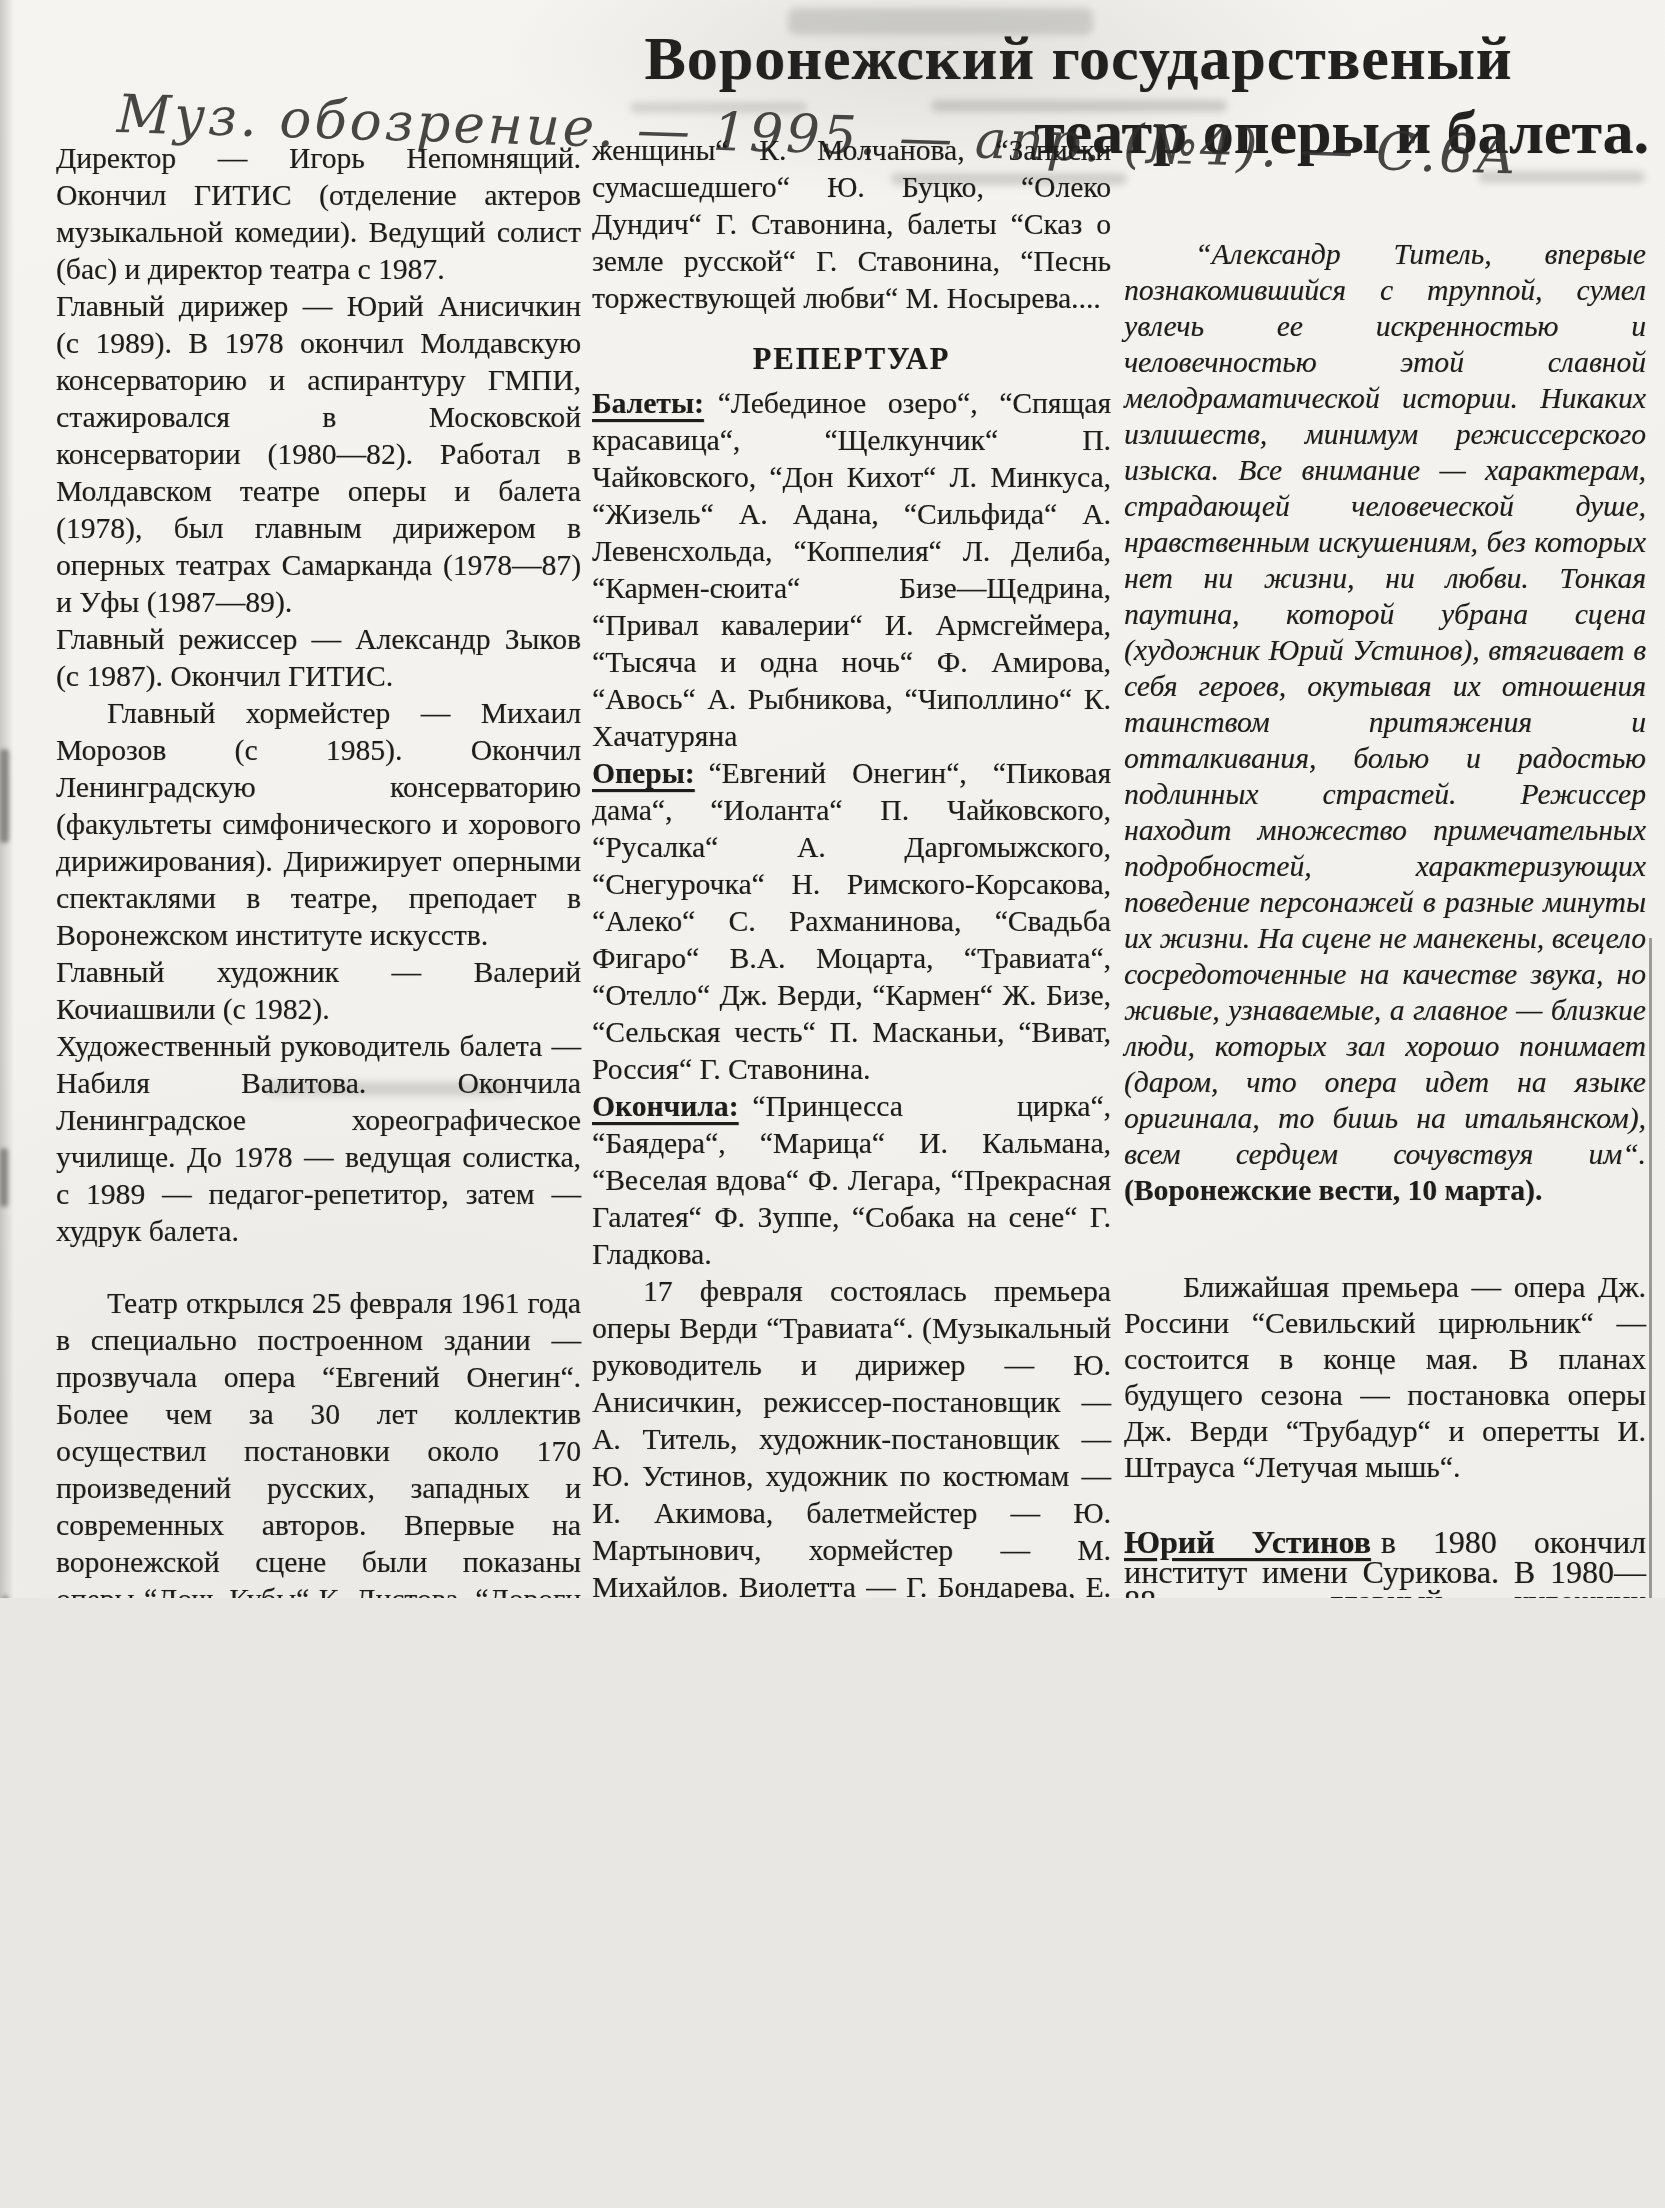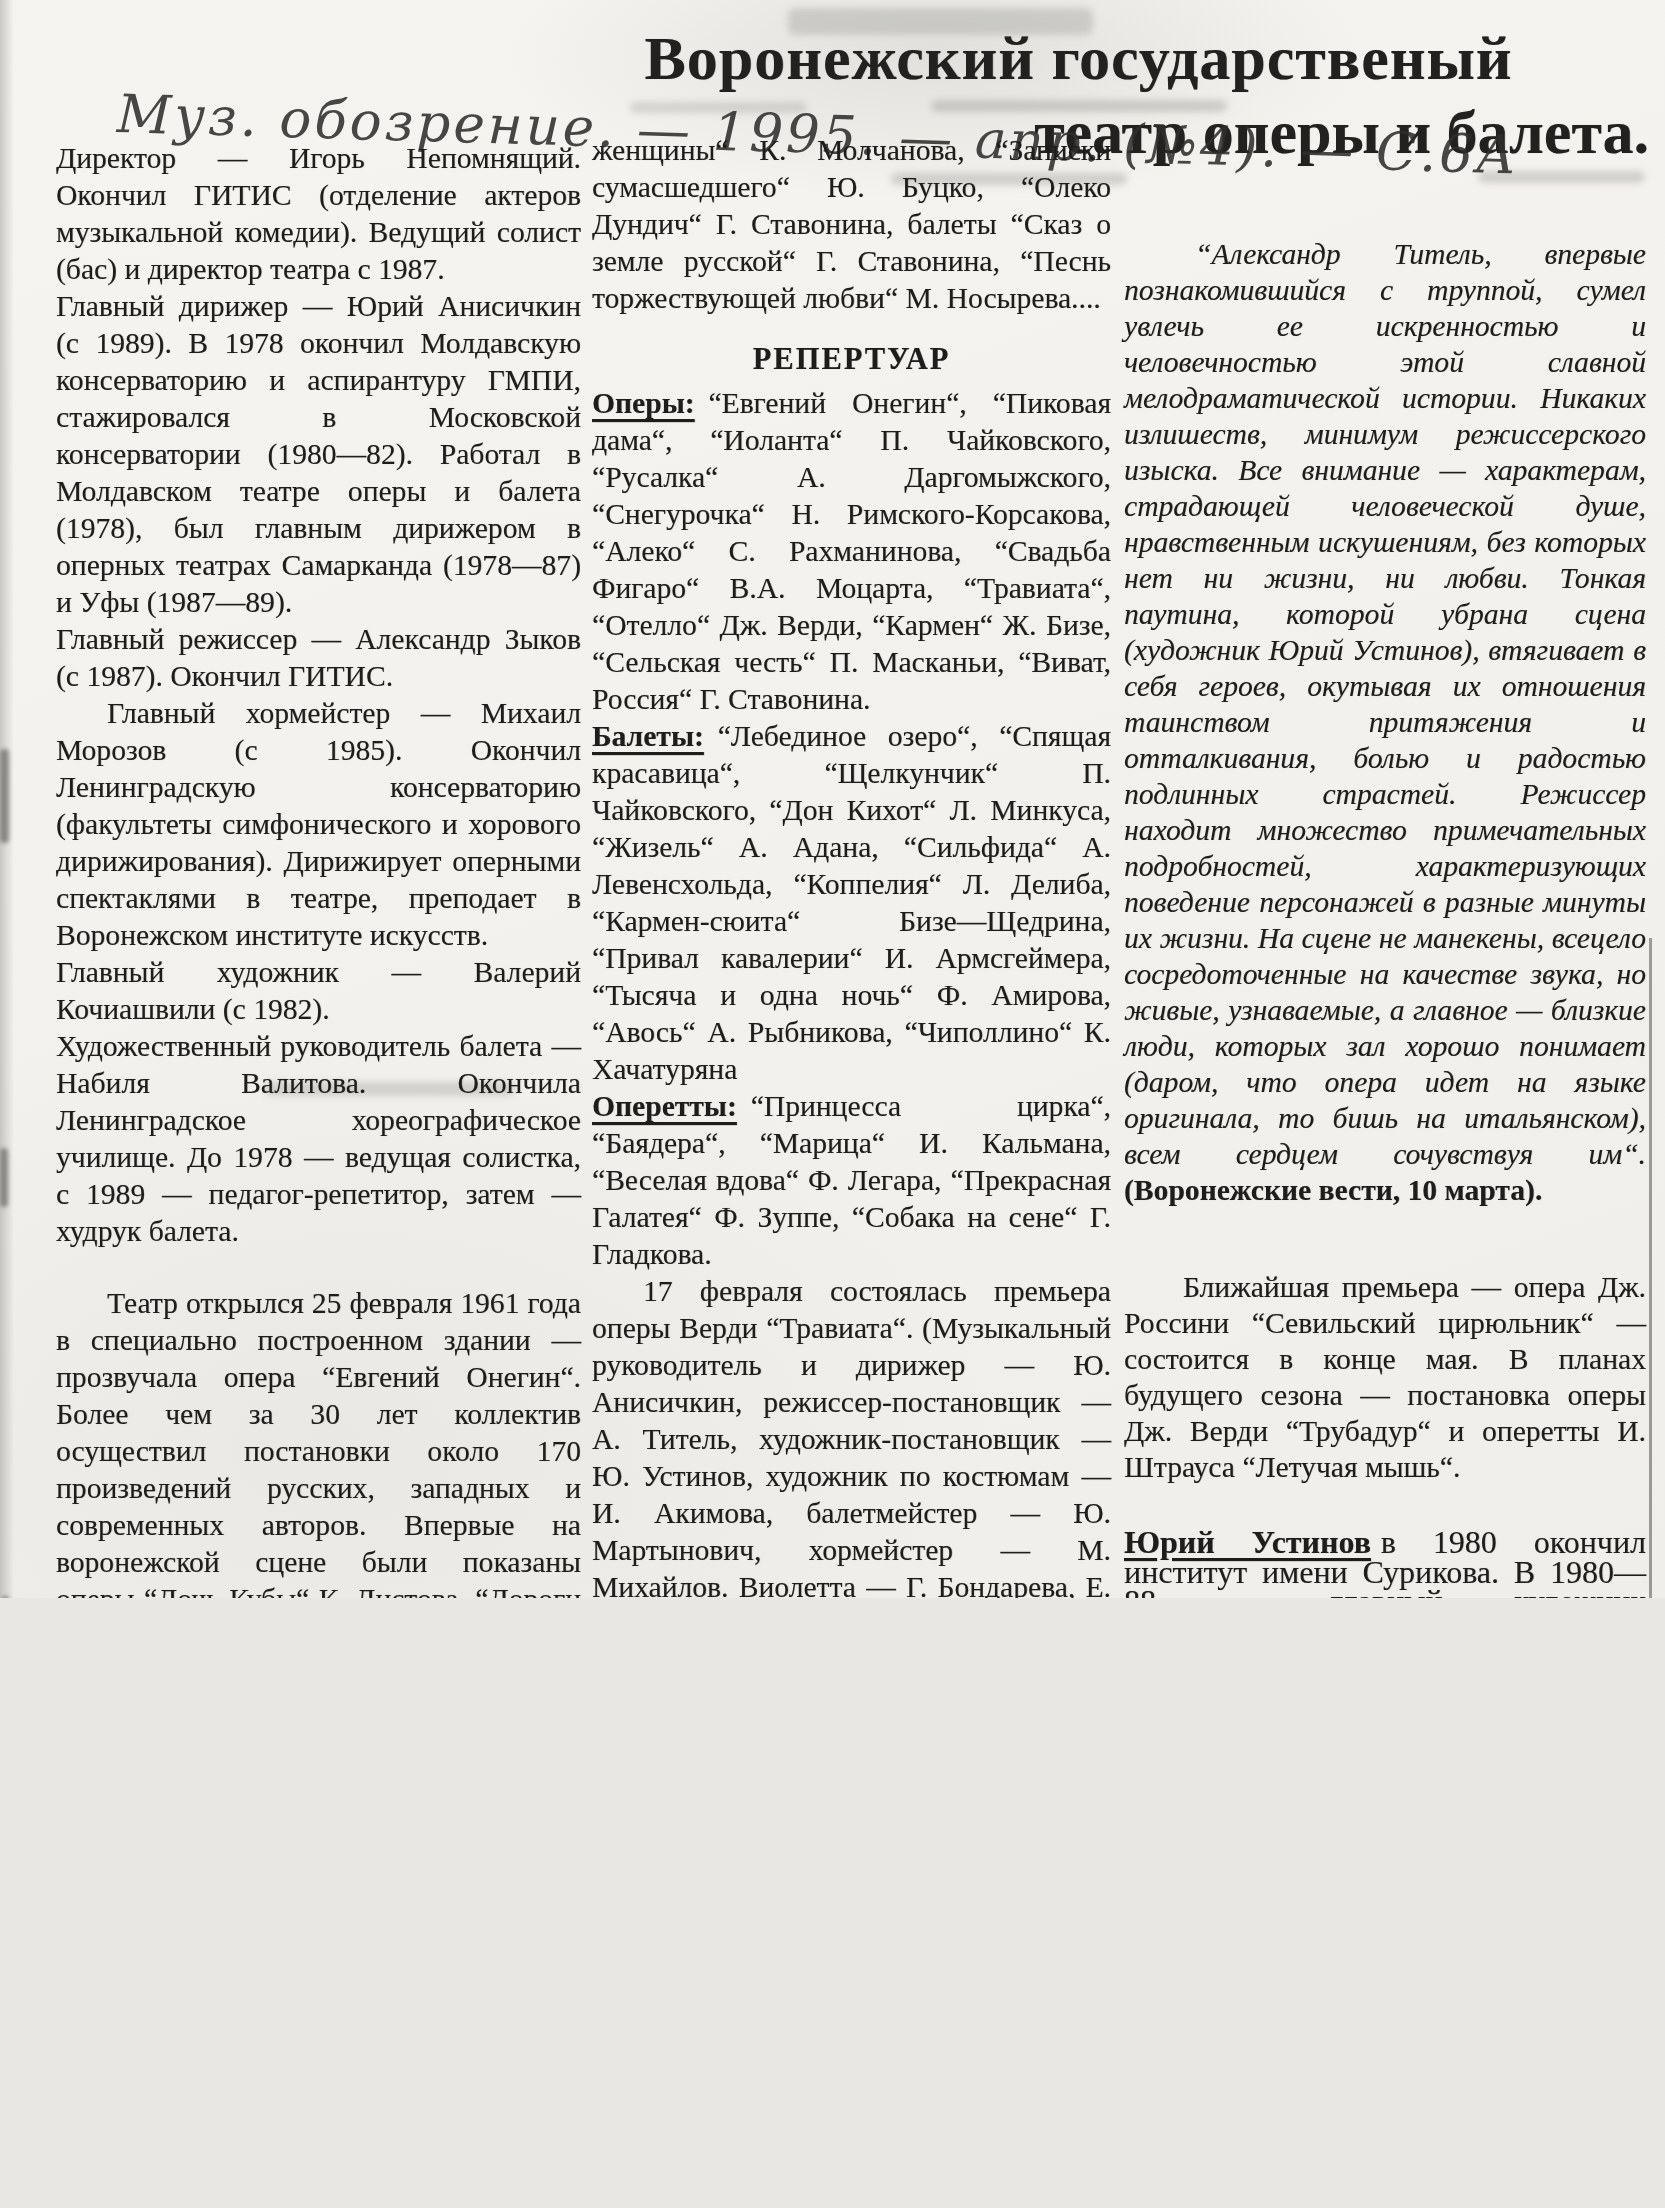--- a/index.html
+++ b/index.html
@@ -83,23 +83,23 @@
     <p>Главный режиссер — Александр Зыков (с 1987). Окончил ГИТИС.</p>
     <p class="indent">Главный хормейстер — Михаил Морозов (с 1985). Окончил Ленинградскую консерваторию (факультеты симфонического и хорового дирижирования). Дирижирует оперными спектаклями в театре, преподает в Воронежском институте искусств.</p>
     <p>Главный художник — Валерий Кочиашвили (с 1982).</p>
     <p>Художественный руководитель балета — Набиля Валитова. Окончила Ленинградское хореографическое училище. До 1978 — ведущая солистка, с 1989 — педагог-репетитор, затем — худрук балета.</p>
     <p class="indent gap-top">Театр открылся 25 февраля 1961 года в специально построенном здании — прозвучала опера “Евгений Онегин“. Более чем за 30 лет коллектив осуществил постановки около 170 произведений русских, западных и современных авторов. Впервые на воронежской сцене были показаны оперы “Дочь Кубы“ К. Листова, “Дороги дальние“ А. Флярковского, “Луд Гидия“ (“Чертова скрипка“) П. Хаджиева, “Брестская крепость“ и “Русские</p>
   </div>
 
   <div class="col" id="col2">
     <p>женщины“ К. Молчанова, “Записки сумасшедшего“ Ю. Буцко, “Олеко Дундич“ Г. Ставонина, балеты “Сказ о земле русской“ Г. Ставонина, “Песнь торжествующей любви“ М. Носырева....</p>
     <p class="rep-heading">РЕПЕРТУАР</p>
+    <p><span class="lead">Балеты:</span><span>“Лебединое озеро“, “Спящая красавица“, “Щелкунчик“ П. Чайковского, “Дон Кихот“ Л. Минкуса, “Жизель“ А. Адана, “Сильфида“ А. Левенсхольда, “Коппелия“ Л. Делиба, “Кармен-сюита“ Бизе—Щедрина, “Привал кавалерии“ И. Армсгеймера, “Тысяча и одна ночь“ Ф. Амирова, “Авось“ А. Рыбникова, “Чиполлино“ К. Хачатуряна</span></p>
     <p><span class="lead">Оперы:</span><span>“Евгений Онегин“, “Пиковая дама“, “Иоланта“ П. Чайковского, “Русалка“ А. Даргомыжского, “Снегурочка“ Н. Римского-Корсакова, “Алеко“ С. Рахманинова, “Свадьба Фигаро“ В.А. Моцарта, “Травиата“, “Отелло“ Дж. Верди, “Кармен“ Ж. Бизе, “Сельская честь“ П. Масканьи, “Виват, Россия“ Г. Ставонина.</span></p>
-    <p><span class="lead">Балеты:</span><span>“Лебединое озеро“, “Спящая красавица“, “Щелкунчик“ П. Чайковского, “Дон Кихот“ Л. Минкуса, “Жизель“ А. Адана, “Сильфида“ А. Левенсхольда, “Коппелия“ Л. Делиба, “Кармен-сюита“ Бизе—Щедрина, “Привал кавалерии“ И. Армсгеймера, “Тысяча и одна ночь“ Ф. Амирова, “Авось“ А. Рыбникова, “Чиполлино“ К. Хачатуряна</span></p>
-    <p><span class="lead">Оперетты:</span><span>“Принцесса цирка“, “Баядера“, “Марица“ И. Кальмана, “Веселая вдова“ Ф. Легара, “Прекрасная Галатея“ Ф. Зуппе, “Собака на сене“ Г. Гладкова.</span></p>
+    <p><span class="lead">Окончила:</span><span>“Принцесса цирка“, “Баядера“, “Марица“ И. Кальмана, “Веселая вдова“ Ф. Легара, “Прекрасная Галатея“ Ф. Зуппе, “Собака на сене“ Г. Гладкова.</span></p>
     <p class="indent">17 февраля состоялась премьера оперы Верди “Травиата“. (Музыкальный руководитель и дирижер — Ю. Анисичкин, режиссер-постановщик — А. Титель, художник-постановщик — Ю. Устинов, художник по костюмам — И. Акимова, балетмейстер — Ю. Мартынович, хормейстер — М. Михайлов. Виолетта — Г. Бондарева, Е. Петриченко, Альфред — Ю. Алексеев, С. Каданцев, Жермон — И. Денисов, Флора — И. Монастырская).</p>
   </div>
 
   <div class="col" id="col3">
     <p class="quote"><span>“Александр Титель, впервые познакомившийся с труппой, сумел увлечь ее искренностью и человечностью этой славной мелодраматической истории. Никаких излишеств, минимум режиссерского изыска. Все внимание — характерам, страдающей человеческой душе, нравственным искушениям, без которых нет ни жизни, ни любви. Тонкая паутина, которой убрана сцена (художник Юрий Устинов), втягивает в себя героев, окутывая их отношения таинством притяжения и отталкивания, болью и радостью подлинных страстей. Режиссер находит множество примечательных подробностей, характеризующих поведение персонажей в разные минуты их жизни. На сцене не манекены, всецело сосредоточенные на качестве звука, но живые, узнаваемые, а главное — близкие люди, которых зал хорошо понимает (даром, что опера идет на языке оригинала, то бишь на итальянском), всем сердцем сочувствуя им“.</span> <span class="src">(Воронежские вести, 10 марта).</span></p>
     <p class="plans">Ближайшая премьера — опера Дж. Россини “Севильский цирюльник“ — состоится в конце мая. В планах будущего сезона — постановка оперы Дж. Верди “Трубадур“ и оперетты И. Штрауса “Летучая мышь“.</p>
     <p class="bio"><span class="bio-lead">Юрий Устинов</span><span>в 1980 окончил институт имени Сурикова. В 1980—88 — главный художник Свердловского театра оперы и балета. (В те же годы главным режиссером театра был Александр Титель). Оформлял спектакли в разных театрах: “Фауст“ Ш. Гуно (Большой театр), “Сказка о царе Салтане“ Н. Римского-Корсакова (Пльзень, Чехословакия), работал как художник в фильмах Ю. Кара, В. Хотиненко.</span></p>
   </div>
 
   <div class="rule-bottom-left"></div>

